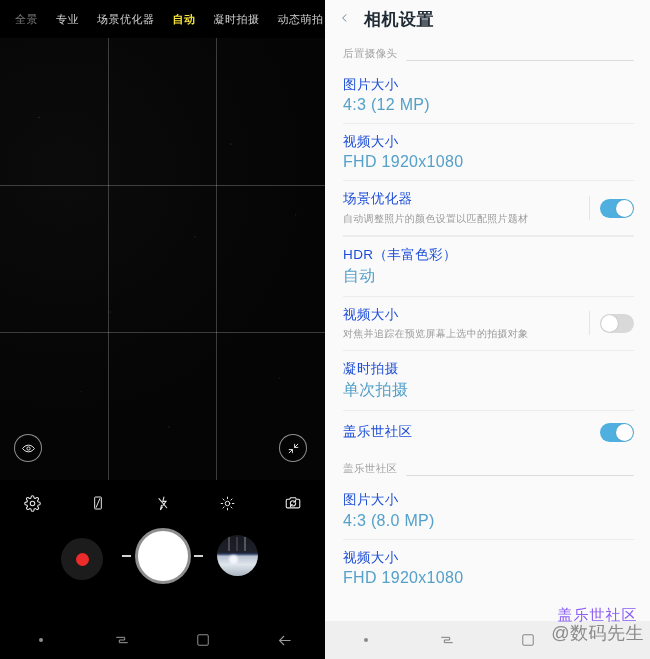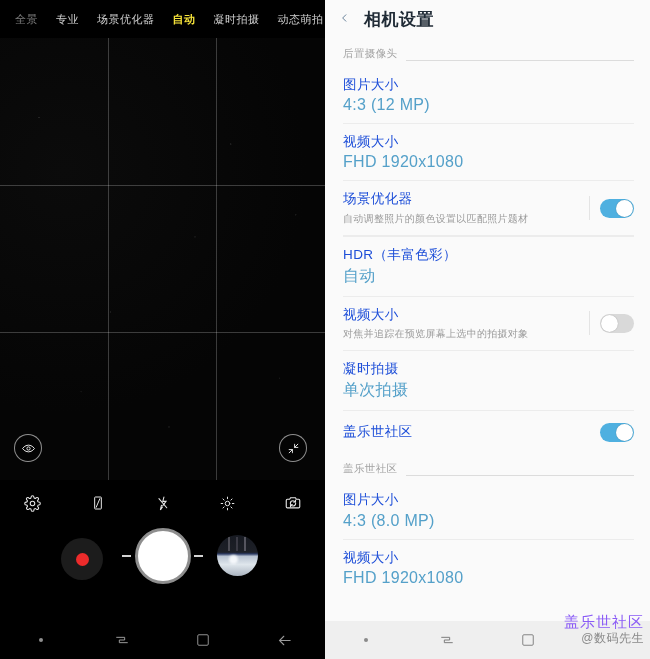--- a/index.html
+++ b/index.html
@@ -213,21 +213,21 @@
   .navbar-light > div { flex:1; display:flex; align-items:center; justify-content:center; color:#7d7d7d; }
 
   .watermark {
     position:absolute;
     right: 6px; bottom: 14px;
     text-align:right;
     z-index: 10;
     pointer-events:none;
   }
   .watermark .wm1 { font-size: 15px; color:#8b5cf6; letter-spacing:1px; line-height:1.15;text-align:center;}
-  .watermark .wm2 { font-size: 12px; color:#8a8a8a; letter-spacing:.5px; line-height:1.2;}
+  .watermark .wm2 { font-size: 18px; color:#8a8a8a; letter-spacing:.5px; line-height:1.2;}
   .dot-small { width:4px; height:4px; border-radius:50%; background:#8f8f8f; display:block;}
   .dot-small.dark { background:#8a8a8a; }
 </style>
 </head>
 <body>
 
 <div class="screen">
 
   <div class="camera-pane">
 

